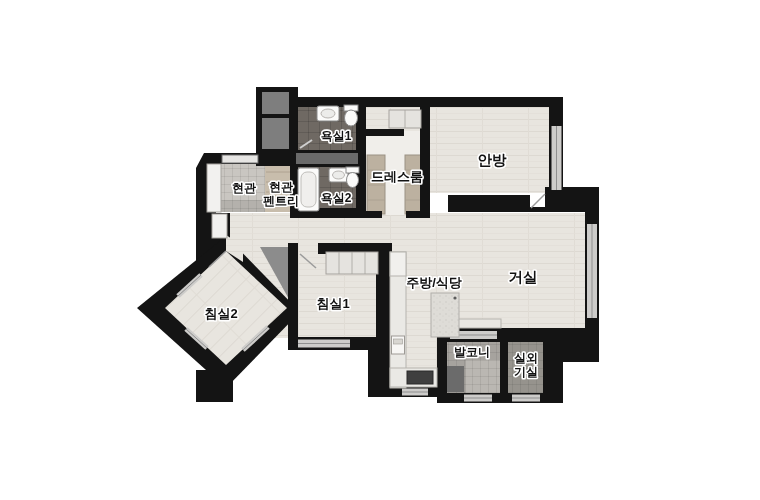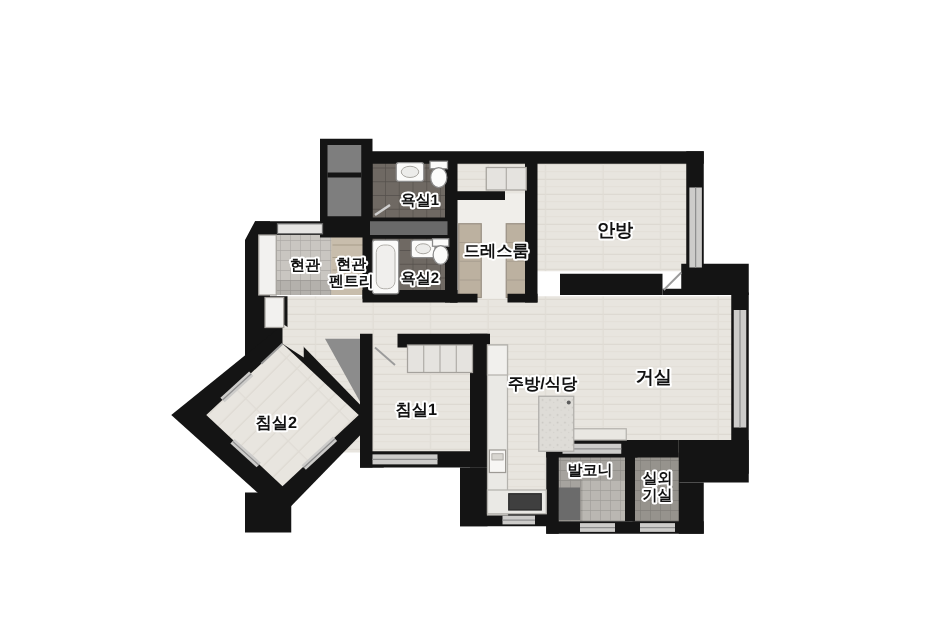--- a/index.html
+++ b/index.html
@@ -1,17 +1,17 @@
 <!DOCTYPE html>
 <html><head>
 <meta charset="utf-8">
 <style>
   html,body{margin:0;padding:0;background:#ffffff;}
   .stage{width:760px;height:428px;position:relative;background:#ffffff;overflow:hidden;
-         font-family:"Liberation Sans",sans-serif;margin-top:24px;}
+         font-family:"Liberation Sans",sans-serif;}
   svg{display:block;}
   .lbl{font-family:"Liberation Sans",sans-serif;font-weight:700;fill:#111111;
        stroke:#ffffff;stroke-width:3.2px;paint-order:stroke;stroke-linejoin:round;
        text-anchor:middle;}
   .lbl-sm{font-size:12px;}
   .lbl-md{font-size:13px;}
   .lbl-lg{font-size:14.5px;}
 </style>
 </head>
 <body>

